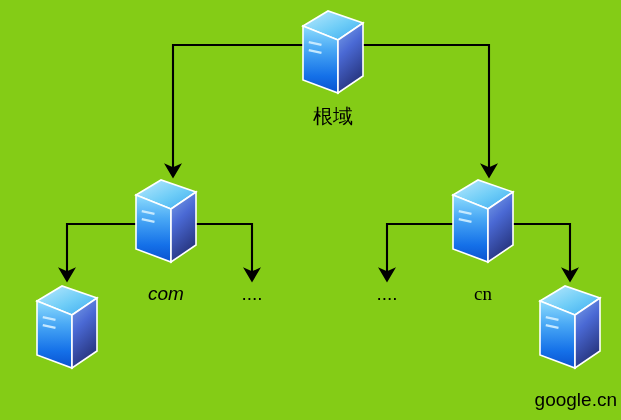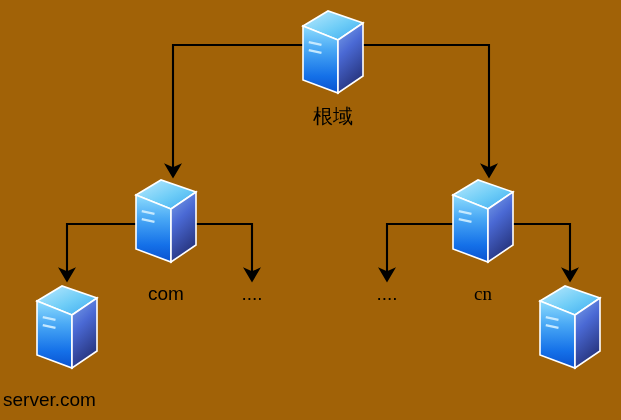--- a/index.html
+++ b/index.html
@@ -7,21 +7,21 @@
     padding: 0;
     background: #ffffff;
   }
   body {
     font-family: "Liberation Sans", "DejaVu Sans", sans-serif;
   }
   #canvas {
     position: relative;
     width: 621px;
     height: 420px;
-    background: #a16207;
+    background: #84cc16;
     overflow: hidden;
   }
   #edges {
     position: absolute;
     left: 0;
     top: 0;
     width: 621px;
     height: 420px;
   }
   .node {
@@ -107,21 +107,21 @@
 
   <div class="node" style="left:133px; top:177px; width:66px; height:88px;">
     <svg class="node-icon" width="66" height="88" viewBox="0 0 66 88" xmlns="http://www.w3.org/2000/svg">
       <polygon points="3,18 28,3 63,15 38,32" fill="url(#topFace)" stroke="#ffffff" stroke-width="1.6"></polygon>
       <polygon points="3,18 38,32 38,85 3,72" fill="url(#leftFace)" stroke="#ffffff" stroke-width="1.6"></polygon>
       <polygon points="38,32 63,15 63,68 38,85" fill="url(#rightFace)" stroke="#ffffff" stroke-width="1.6"></polygon>
       <rect x="9" y="33" width="13" height="2.3" fill="#cfeeff" opacity="0.92" transform="rotate(12 9 33)"></rect>
       <rect x="9" y="41" width="13" height="2.3" fill="#cfeeff" opacity="0.92" transform="rotate(12 9 41)"></rect>
     </svg>
   </div>
-  <div class="node-label" style="left:166px; top:284px; transform:translateX(-50%);">com</div>
+  <div class="node-label" style="left:166px; top:284px; transform:translateX(-50%);font-style:italic;">com</div>
 
   <div class="node" style="left:450px; top:177px; width:66px; height:88px;">
     <svg class="node-icon" width="66" height="88" viewBox="0 0 66 88" xmlns="http://www.w3.org/2000/svg">
       <polygon points="3,18 28,3 63,15 38,32" fill="url(#topFace)" stroke="#ffffff" stroke-width="1.6"></polygon>
       <polygon points="3,18 38,32 38,85 3,72" fill="url(#leftFace)" stroke="#ffffff" stroke-width="1.6"></polygon>
       <polygon points="38,32 63,15 63,68 38,85" fill="url(#rightFace)" stroke="#ffffff" stroke-width="1.6"></polygon>
       <rect x="9" y="33" width="13" height="2.3" fill="#cfeeff" opacity="0.92" transform="rotate(12 9 33)"></rect>
       <rect x="9" y="41" width="13" height="2.3" fill="#cfeeff" opacity="0.92" transform="rotate(12 9 41)"></rect>
     </svg>
   </div>
@@ -129,28 +129,28 @@
 
   <div class="node" style="left:34px; top:283px; width:66px; height:88px;">
     <svg class="node-icon" width="66" height="88" viewBox="0 0 66 88" xmlns="http://www.w3.org/2000/svg">
       <polygon points="3,18 28,3 63,15 38,32" fill="url(#topFace)" stroke="#ffffff" stroke-width="1.6"></polygon>
       <polygon points="3,18 38,32 38,85 3,72" fill="url(#leftFace)" stroke="#ffffff" stroke-width="1.6"></polygon>
       <polygon points="38,32 63,15 63,68 38,85" fill="url(#rightFace)" stroke="#ffffff" stroke-width="1.6"></polygon>
       <rect x="9" y="33" width="13" height="2.3" fill="#cfeeff" opacity="0.92" transform="rotate(12 9 33)"></rect>
       <rect x="9" y="41" width="13" height="2.3" fill="#cfeeff" opacity="0.92" transform="rotate(12 9 41)"></rect>
     </svg>
   </div>
-  <div class="node-label" style="left:3px; top:390px;">server.com</div>
 
   <div class="node" style="left:537px; top:283px; width:66px; height:88px;">
     <svg class="node-icon" width="66" height="88" viewBox="0 0 66 88" xmlns="http://www.w3.org/2000/svg">
       <polygon points="3,18 28,3 63,15 38,32" fill="url(#topFace)" stroke="#ffffff" stroke-width="1.6"></polygon>
       <polygon points="3,18 38,32 38,85 3,72" fill="url(#leftFace)" stroke="#ffffff" stroke-width="1.6"></polygon>
       <polygon points="38,32 63,15 63,68 38,85" fill="url(#rightFace)" stroke="#ffffff" stroke-width="1.6"></polygon>
       <rect x="9" y="33" width="13" height="2.3" fill="#cfeeff" opacity="0.92" transform="rotate(12 9 33)"></rect>
       <rect x="9" y="41" width="13" height="2.3" fill="#cfeeff" opacity="0.92" transform="rotate(12 9 41)"></rect>
     </svg>
   </div>
+  <div class="node-label" style="left:617px; top:390px; transform:translateX(-100%);">google.cn</div>
 
   <div class="ellipsis-label" style="left:252px; top:284px; transform:translateX(-50%);">....</div>
   <div class="ellipsis-label" style="left:387px; top:284px; transform:translateX(-50%);">....</div>
 
 </div>
 
 </body></html>

